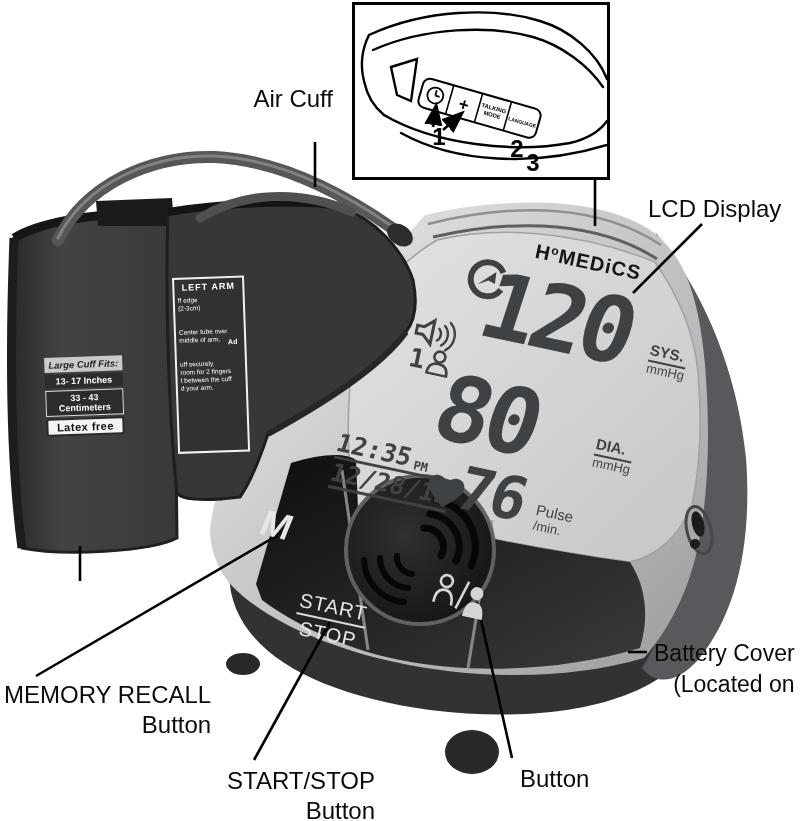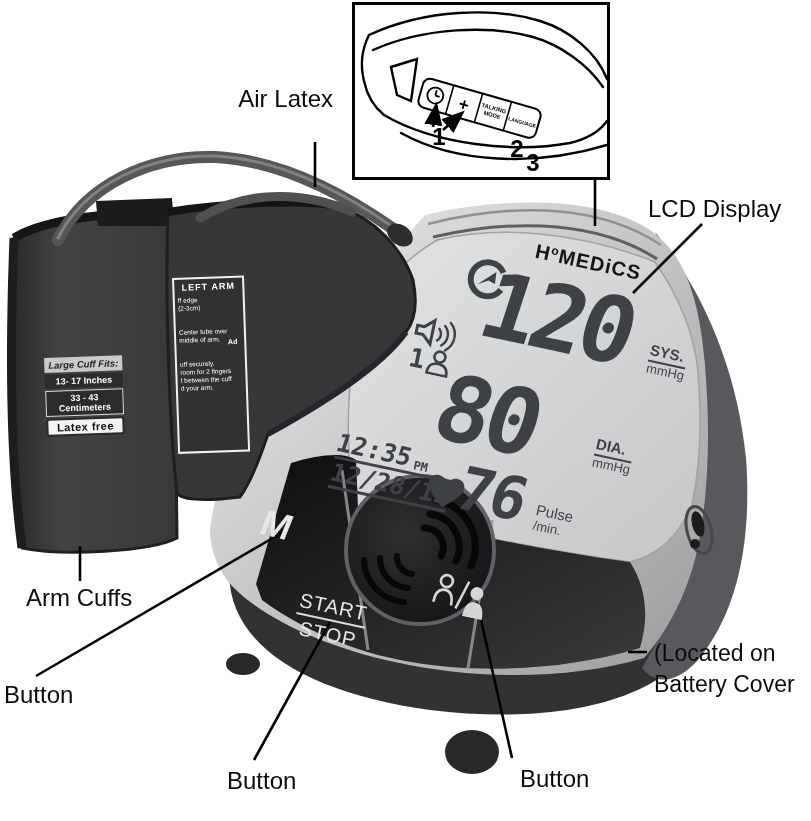--- a/index.html
+++ b/index.html
@@ -1,20 +1,20 @@
 <!DOCTYPE html>
 <html><head>
 <meta charset="utf-8">
 <style>
   html,body{margin:0;padding:0;background:#fff;}
   #stage{position:relative;width:811px;height:821px;background:#fff;overflow:hidden;
          font-family:"Liberation Sans",sans-serif;}
   svg{display:block;}
   .abs{position:absolute;}
-  .callout{position:absolute;font-size:24px;line-height:30px;color:#0b0b0b;white-space:nowrap;}
+  .callout{position:absolute;font-size:24px;line-height:30px;color:#0b0b0b;white-space:nowrap;text-align:right;}
   .seg{font-family:"DejaVu Sans Mono",monospace;font-weight:bold;color:#3e4245;line-height:1;}
   .digit-big{font-size:92px;letter-spacing:-6px;transform-origin:0 0;}
   .digit-mid{font-size:60px;letter-spacing:-3px;transform-origin:0 0;}
   .lcd-label{color:#3f4347;font-weight:bold;transform-origin:0 0;line-height:1.1;}
   .lcd-label .unit{font-weight:normal;font-size:13px;}
   .ul{border-bottom:2px solid #3f4347;padding-bottom:1px;}
   .clockrow{display:flex;align-items:flex-end;border-bottom:3px solid #3e4245;padding-bottom:1px;}
   .ampm{font-size:12px;margin-left:4px;letter-spacing:0;}
   .logo{font-weight:bold;font-size:20px;letter-spacing:1px;color:#141414;transform-origin:0 0;}
   .logo .logo-o{font-size:12px;position:relative;top:-7px;}
@@ -180,36 +180,37 @@
         <line x1="78" y1="122" x2="81" y2="102" marker-end="url(#ah)"></line>
         <line x1="88" y1="125" x2="106" y2="109" marker-end="url(#ah)"></line>
       </g>
       <text x="84" y="140" font-size="24" font-weight="bold" text-anchor="middle">1</text>
       <text x="162" y="152" font-size="24" font-weight="bold" text-anchor="middle">2</text>
       <text x="178" y="166" font-size="24" font-weight="bold" text-anchor="middle">3</text>
     </svg>
   </div>
 
   <div class="callout" style="left:120px;top:84px;width:213px;text-align:right">
-    <div>Air Latex</div>
+    <div>Air Cuff</div>
   </div>
   <div class="callout" style="left:648px;top:194px">LCD Display</div>
-  <div class="callout" style="left:26px;top:583px">Arm Cuffs</div>
   <div class="callout" style="left:4px;top:680px">
+    <div>MEMORY RECALL</div>
     <div>Button</div>
   </div>
   <div class="callout" style="left:227px;top:766px">
+    <div>START/STOP</div>
     <div>Button</div>
   </div>
   <div class="callout" style="left:520px;top:764px">
     <div>Button</div>
   </div>
   <div class="callout" style="left:654px;top:638px;font-size:23px;line-height:31px">
+    <div>Battery Cover</div>
     <div>(Located on</div>
-    <div>Battery Cover</div>
   </div>
 
   <div class="abs cuff-tags" style="left:44px;top:356px">
     <div class="tag1">Large Cuff Fits:</div>
     <div class="tag2">13- 17 Inches</div>
     <div class="tag3">33 - 43 Centimeters</div>
     <div class="tag4">Latex free</div>
   </div>
   <div class="abs arm-panel" style="left:172px;top:278px">
     <div class="ttl">LEFT ARM</div>

